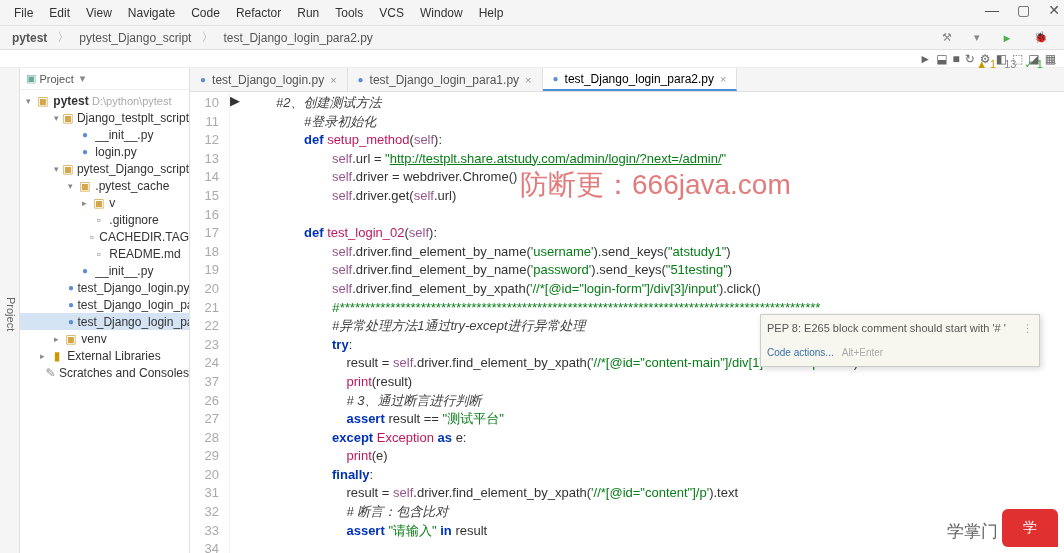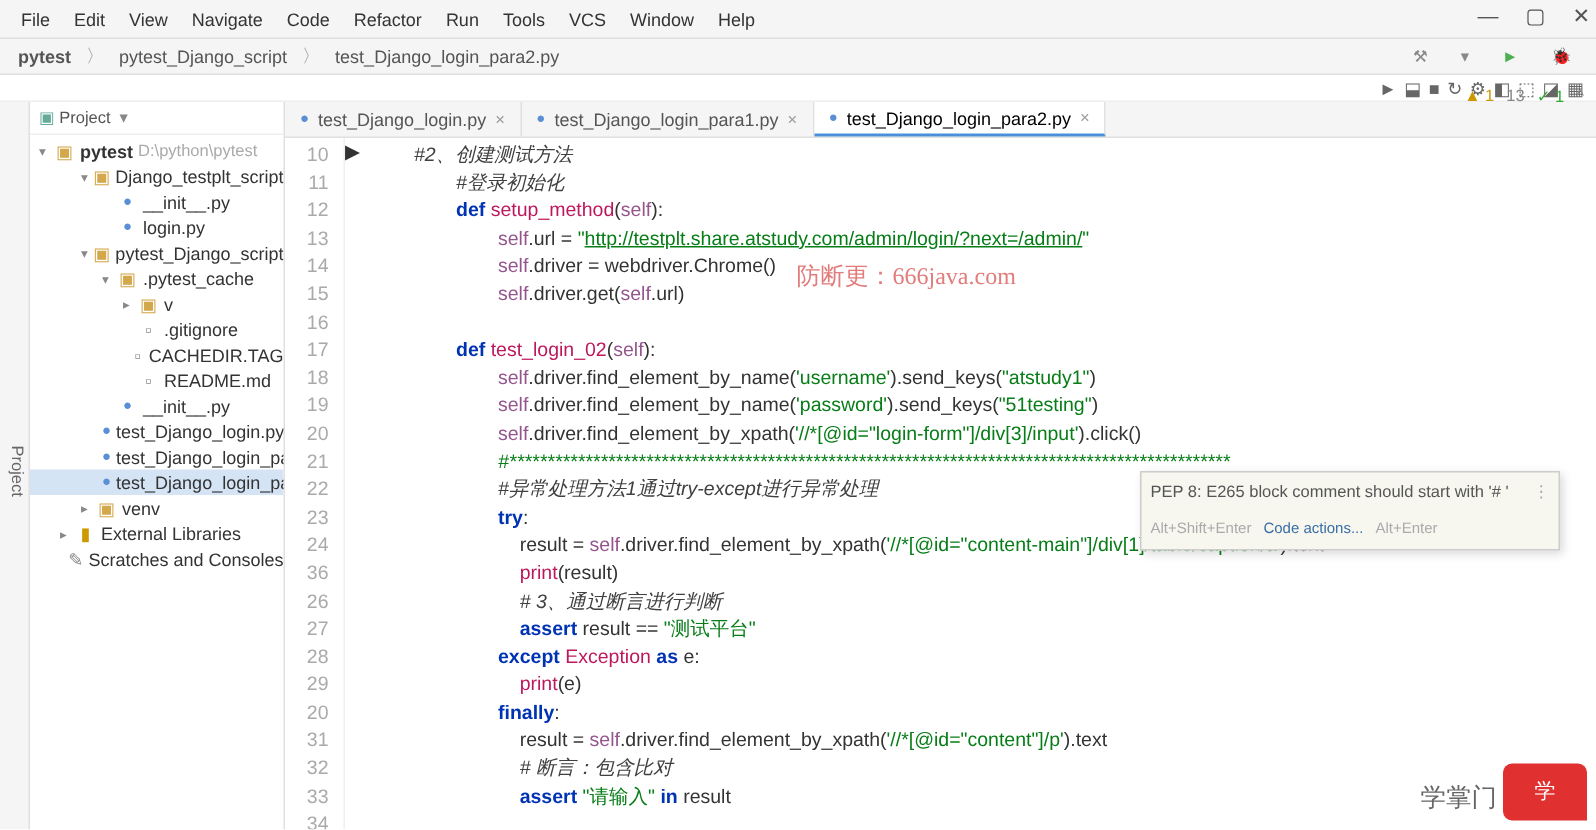--- a/index.html
+++ b/index.html
@@ -39,21 +39,21 @@
 .gutter div { height:18.6px; }
 .code { flex:1; padding:2px 0 0 8px; white-space:pre; position:relative; }
 .code div { height:18.6px; }
 .kw { color:#0033b3; font-weight:bold; }
 .fn { color:#be185d; }
 .self { color:#94558d; }
 .str { color:#067d17; }
 .str-url { color:#067d17; text-decoration:underline; }
 .cmt-i { color:#404040; font-style:italic; }
 .cmt-g { color:#067d17; font-style:italic; }
-.watermark { position:absolute; top:84px; left:330px; color:#d66; font-size:16px; opacity:.85; pointer-events:none; font-family:Liberation Serif, serif;margin-left:11px; }
+.watermark { position:absolute; top:84px; left:330px; color:#d66; font-size:28px; opacity:.85; pointer-events:none; font-family:Liberation Sans, sans-serif; }
 .hint-pop { position:absolute; top:222px; left:570px; width:280px; background:#f7f7f0; border:1px solid #ccc; box-shadow:2px 2px 6px rgba(0,0,0,.15); padding:4px 6px; font-family:sans-serif; font-size:11px; color:#555; z-index:10; }
 .hint-pop .title { margin-bottom:6px; }
 .hint-pop .actions { display:flex; gap:8px; font-size:10px; }
 .hint-pop .link { color:#3a6ea5; }
 .hint-pop .short { color:#aaa; }
 .hint-pop .dots { float:right; color:#aaa; }
 .status-right { position:absolute; top:58px; right:8px; font-size:11px; color:#888; display:flex; gap:8px; z-index:5; }
 .status-right .warn { color:#c90; }
 .status-right .ok { color:#3a3; }
 .indent1 { padding-left:28px; }
@@ -174,41 +174,40 @@
           <div>15</div>
           <div>16</div>
           <div>17</div>
           <div>18</div>
           <div>19</div>
           <div>20</div>
           <div>21</div>
           <div>22</div>
           <div>23</div>
           <div>24</div>
-          <div>36</div>
+          <div>37</div>
           <div>26</div>
           <div>27</div>
           <div>28</div>
           <div>29</div>
           <div>20</div>
           <div>31</div>
           <div>32</div>
           <div>33</div>
           <div>34</div>
         </div>
       <span class="run-arrow">▶</span>
       <div class="code" id="code"><div class="indent1"><span class="cmt-i">#2、创建测试方法</span></div><div class="indent2"><span class="cmt-i">#登录初始化</span></div><div class="indent2"><span class="kw">def</span> <span class="fn">setup_method</span>(<span class="self">self</span>):</div><div class="indent3"><span class="self">self</span>.url = <span class="str">"</span><span class="str-url">http://testplt.share.atstudy.com/admin/login/?next=/admin/</span><span class="str">"</span></div><div class="indent3"><span class="self">self</span>.driver = webdriver.Chrome()</div><div class="indent3"><span class="self">self</span>.driver.get(<span class="self">self</span>.url)</div><div class="">&nbsp;</div><div class="indent2"><span class="kw">def</span> <span class="fn">test_login_02</span>(<span class="self">self</span>):</div><div class="indent3"><span class="self">self</span>.driver.find_element_by_name(<span class="str">'username'</span>).send_keys(<span class="str">"atstudy1"</span>)</div><div class="indent3"><span class="self">self</span>.driver.find_element_by_name(<span class="str">'password'</span>).send_keys(<span class="str">"51testing"</span>)</div><div class="indent3"><span class="self">self</span>.driver.find_element_by_xpath(<span class="str">'//*[@id="login-form"]/div[3]/input'</span>).click()</div><div class="indent3"><span class="cmt-g">#***********************************************************************************************</span></div><div class="indent3"><span class="cmt-i">#异常处理方法1通过try-except进行异常处理</span></div><div class="indent3"><span class="kw">try</span>:</div><div class="indent3">    result = <span class="self">self</span>.driver.find_element_by_xpath(<span class="str">'//*[@id="content-main"]/div[1]/table/caption/a'</span>).text</div><div class="indent3">    <span class="fn">print</span>(result)</div><div class="indent3">    <span class="cmt-i"># 3、通过断言进行判断</span></div><div class="indent3">    <span class="kw">assert</span> result == <span class="str">"测试平台"</span></div><div class="indent3"><span class="kw">except</span> <span class="fn">Exception</span> <span class="kw">as</span> e:</div><div class="indent3">    <span class="fn">print</span>(e)</div><div class="indent3"><span class="kw">finally</span>:</div><div class="indent3">    result = <span class="self">self</span>.driver.find_element_by_xpath(<span class="str">'//*[@id="content"]/p'</span>).text</div><div class="indent3">    <span class="cmt-i"># 断言：包含比对</span></div><div class="indent3">    <span class="kw">assert</span> <span class="str">"请输入"</span> <span class="kw">in</span> result</div><div class="">&nbsp;</div></div>
 
       <div class="watermark">防断更：666java.com</div>
 
       <div class="hint-pop">
         <span class="dots">⋮</span>
         <div class="title">PEP 8: E265 block comment should start with '# '</div>
         <div class="actions">
-          <span class="short">Alt+Shift+Enter</span>
           <span class="link">Code actions...</span>
           <span class="short">Alt+Enter</span>
         </div>
       </div>
     </div>
   </div>
 </div>
 
 <div class="status-right">
   <span class="warn">▲ 1</span>

